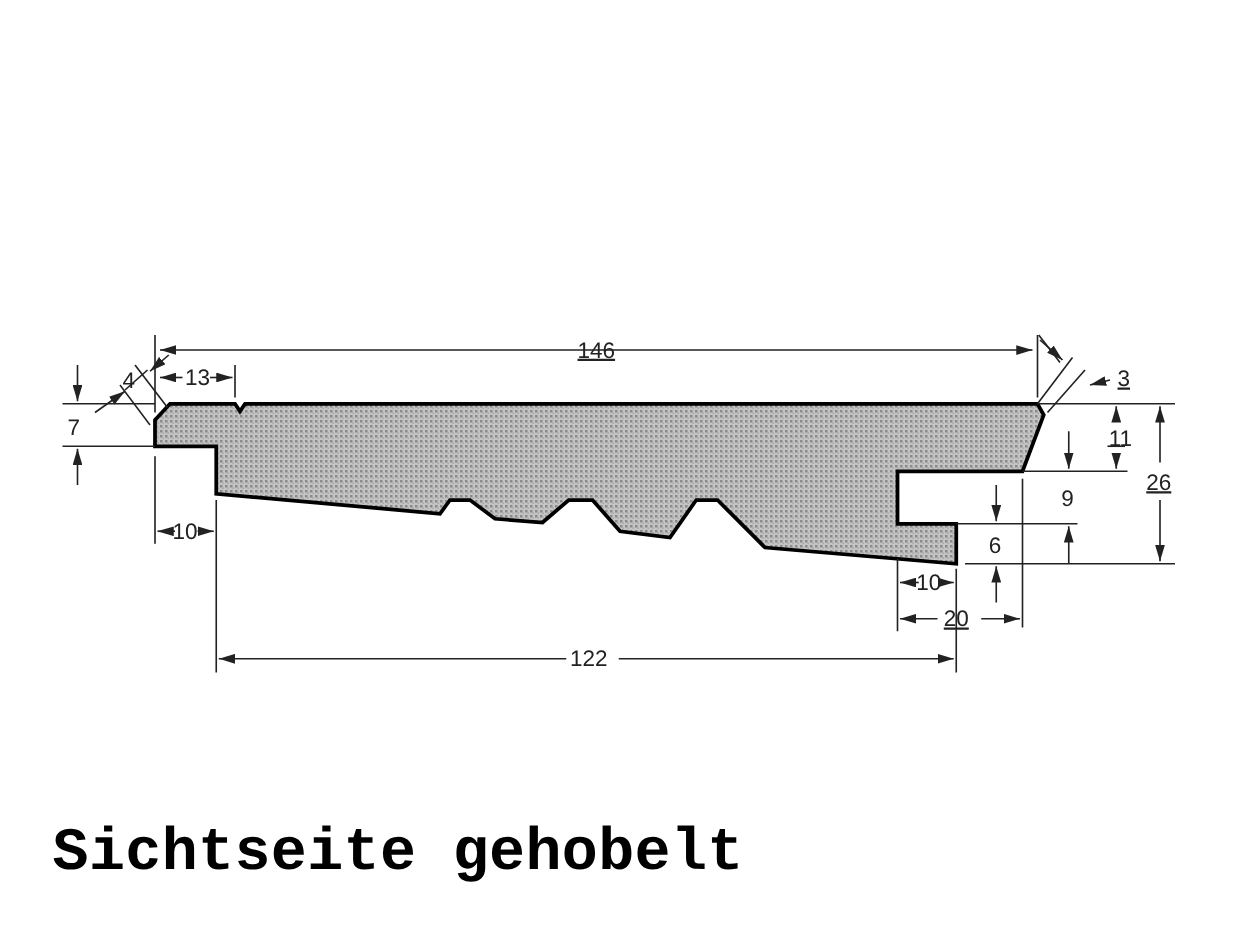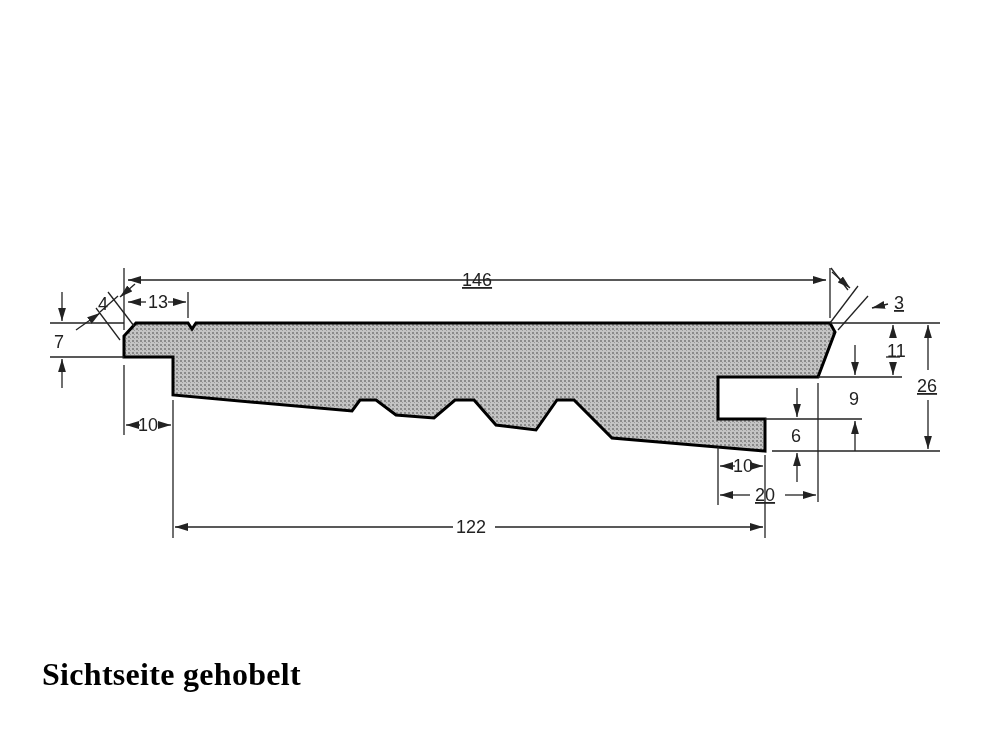--- a/index.html
+++ b/index.html
@@ -1,22 +1,22 @@
 <!DOCTYPE html>
 <html><head>
   <meta charset="utf-8">
   <style>
     html, body { margin: 0; padding: 0; background: #ffffff; }
     body { width: 1000px; height: 750px; position: relative; overflow: hidden; }
     #drawing { position: absolute; left: 0; top: 0; }
     .dim-text { font-family: "Liberation Sans", sans-serif; font-size: 18px; fill: #222; }
     .caption {
       position: absolute; left: 42px; top: 656px;
-      font-family: Liberation Serif, serif; font-weight: bold;
-      font-size: 32px; color: #000; letter-spacing: 0.3px;
+      font-family: Liberation Mono, monospace; font-weight: bold;
+      font-size: 48px; color: #000; letter-spacing: 0.3px;
     }
   </style>
 </head>
 <body>
 
 <svg id="drawing" width="1000" height="750" viewBox="0 0 1000 750" xmlns="http://www.w3.org/2000/svg">
   <defs>
     <pattern id="hatch" width="4" height="4" patternUnits="userSpaceOnUse">
       <rect width="4" height="4" fill="#c4c4c4"></rect>
       <rect x="0" y="0" width="2" height="2" fill="#8a8a8a"></rect>

